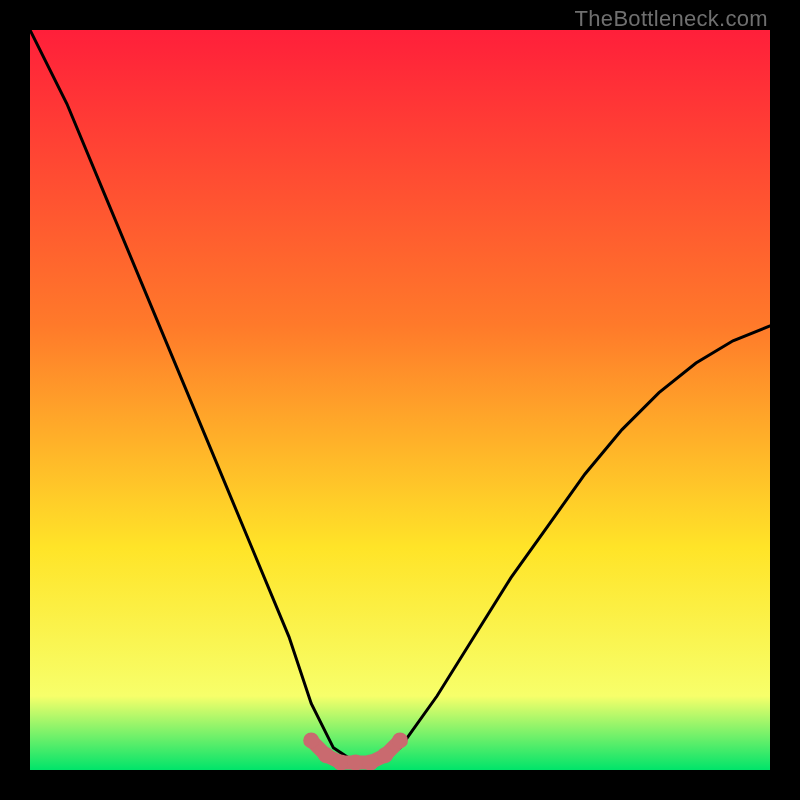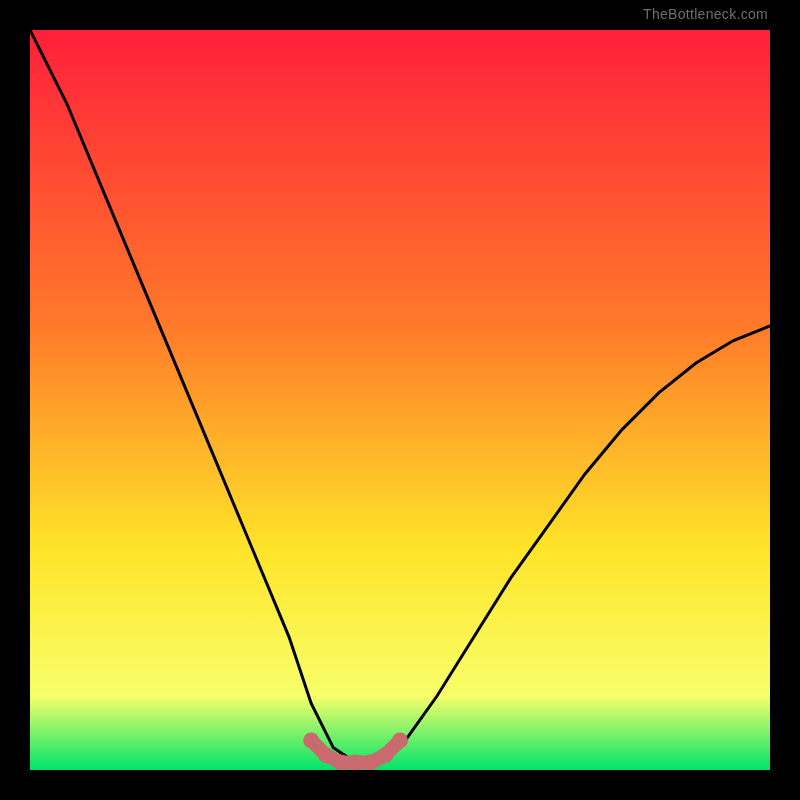--- a/index.html
+++ b/index.html
@@ -21,21 +21,21 @@
     left: 30px;
     top: 30px;
     width: 740px;
     height: 740px;
   }
   .watermark {
     position: absolute;
     top: 6px;
     right: 32px;
     color: #6f6f6f;
-    font-size: 14px;
+    font-size: 22px;
     font-weight: 500;
     letter-spacing: 0.3px;
   }
 </style>
 </head>
 <body>
 
 <div class="frame">
   <div class="watermark">TheBottleneck.com</div>
   <svg class="plot" viewBox="0 0 740 740" preserveAspectRatio="none">

